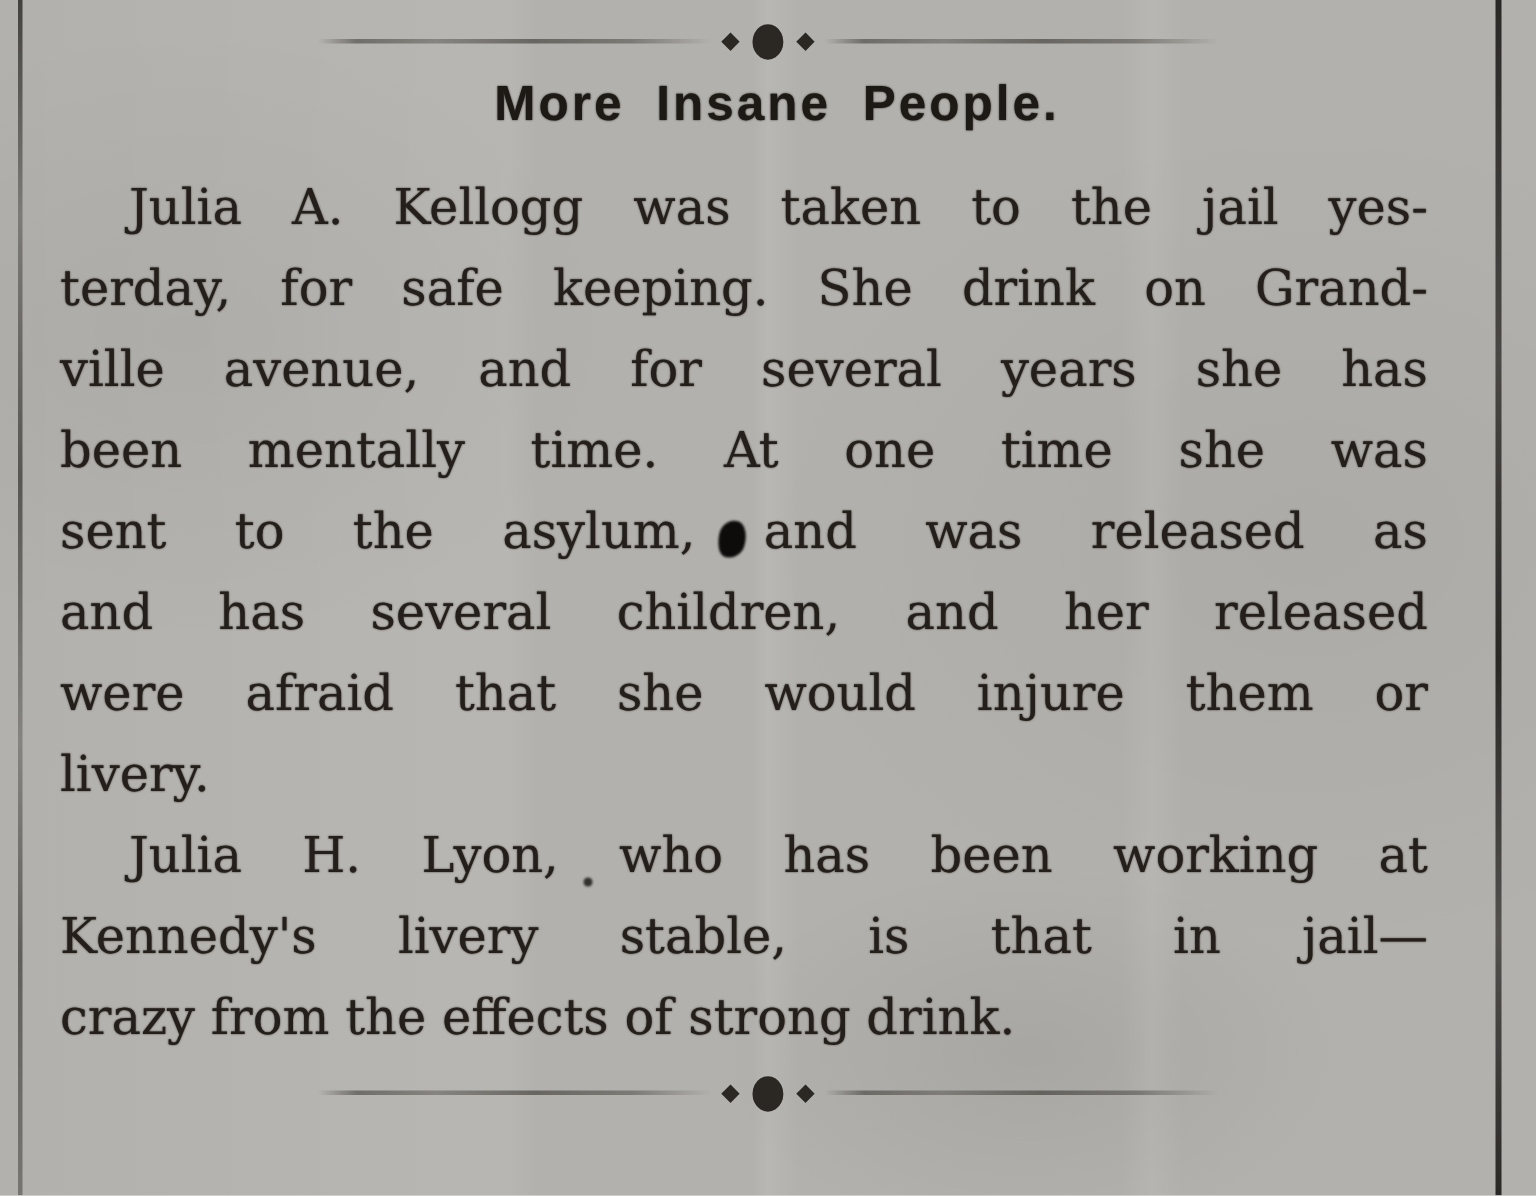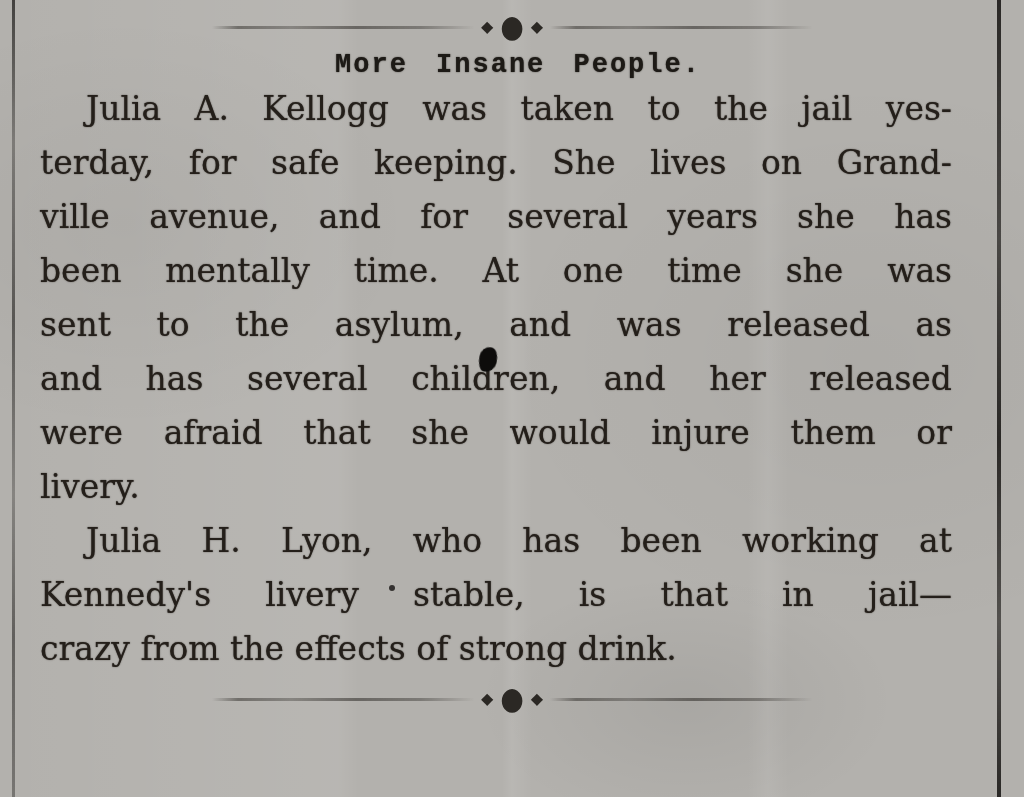--- a/index.html
+++ b/index.html
@@ -56,32 +56,32 @@
       rgba(43,40,36,0.55) 55%, rgba(43,40,36,0.4) 80%, rgba(43,40,36,0) 100%);
   }
   .divider .diamond { font-size: 16px; line-height: 16px; font-family: "DejaVu Sans", sans-serif; }
   .divider .dot { font-size: 27px; line-height: 22px; transform: scaleY(1.15); font-family: "DejaVu Sans", sans-serif; }
   .divider-top { padding-top: 0; margin-top: 16px; }
   .divider-bottom { margin-top: 12px; }
 
   .headline {
     margin-top: 12px;
     text-align: center;
-    font-family: Liberation Mono, monospace;
+    font-family: Liberation Sans, sans-serif;
     font-weight: bold;
-    font-size: 27px;
+    font-size: 33px;
     letter-spacing: 2px;
     word-spacing: 10px;
     color: #1d1a16;
     text-shadow: 0 0 1.4px rgba(25,22,18,0.85);
     margin-left: 12px;
   }
 
   .body-text {
-    margin-top: 2px;
+    margin-top: 23px;
     padding: 0 72px 0 40px;
     font-size: 33px;
     line-height: 54px;
     color: #241f1a;
     text-shadow: 0 0 1.3px rgba(32,27,22,0.85);
   }
   .line { text-align: justify; text-align-last: justify; white-space: nowrap; }
   .line { white-space: normal; }
   .line.last { text-align-last: left; }
   .line.indent { text-indent: 46px; }
@@ -117,21 +117,21 @@
     <span class="diamond">◆</span>
     <span class="dot">●</span>
     <span class="diamond">◆</span>
     <span class="seg"></span>
   </div>
 
   <div class="headline">More Insane People.</div>
 
   <div class="body-text">
     <div class="line indent">Julia A. Kellogg was taken to the jail yes-</div>
-    <div class="line">terday, for safe keeping. She lives on Grand-</div>
+    <div class="line">terday, for safe keeping. She drink on Grand-</div>
     <div class="line">ville avenue, and for several years she has</div>
     <div class="line">been mentally time. At one time she was</div>
     <div class="line">sent to the asylum, and was released as</div>
     <div class="line">and has several children, and her released</div>
     <div class="line">were afraid that she would injure them or</div>
     <div class="line last">livery.</div>
     <div class="line indent">Julia H. Lyon, who has been working at</div>
     <div class="line">Kennedy's livery stable, is that in jail—</div>
     <div class="line last">crazy from the effects of strong drink.</div>
   </div>

